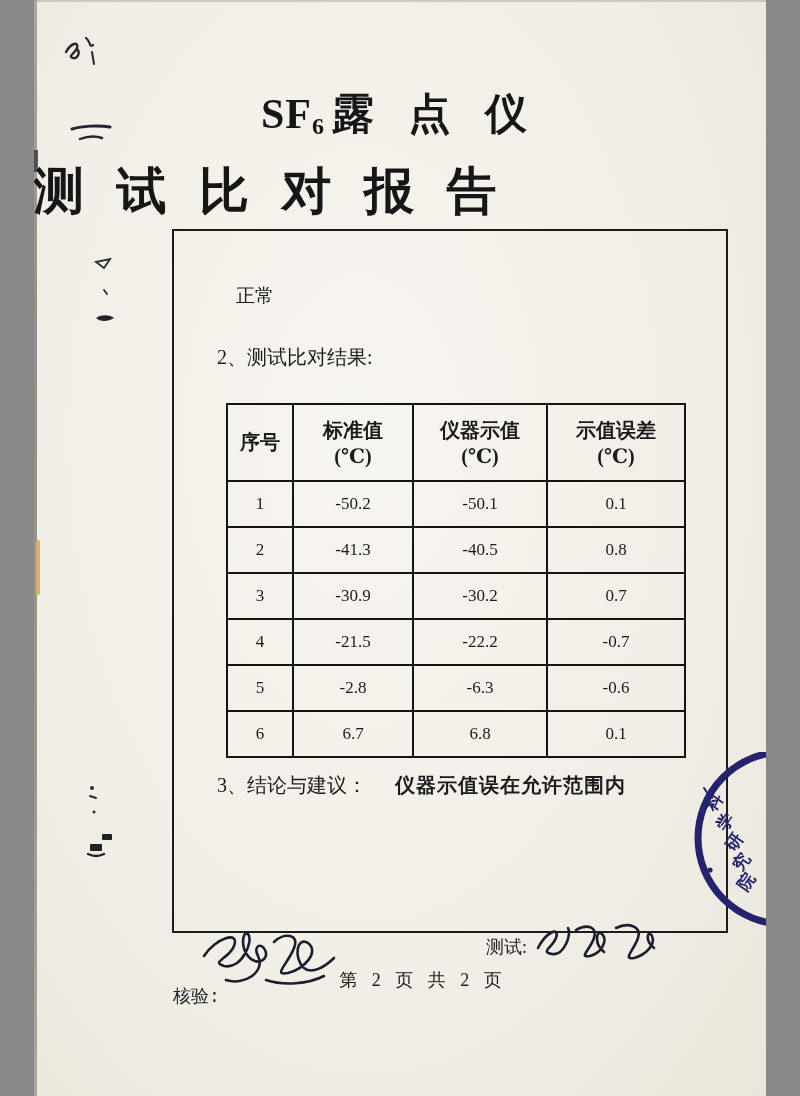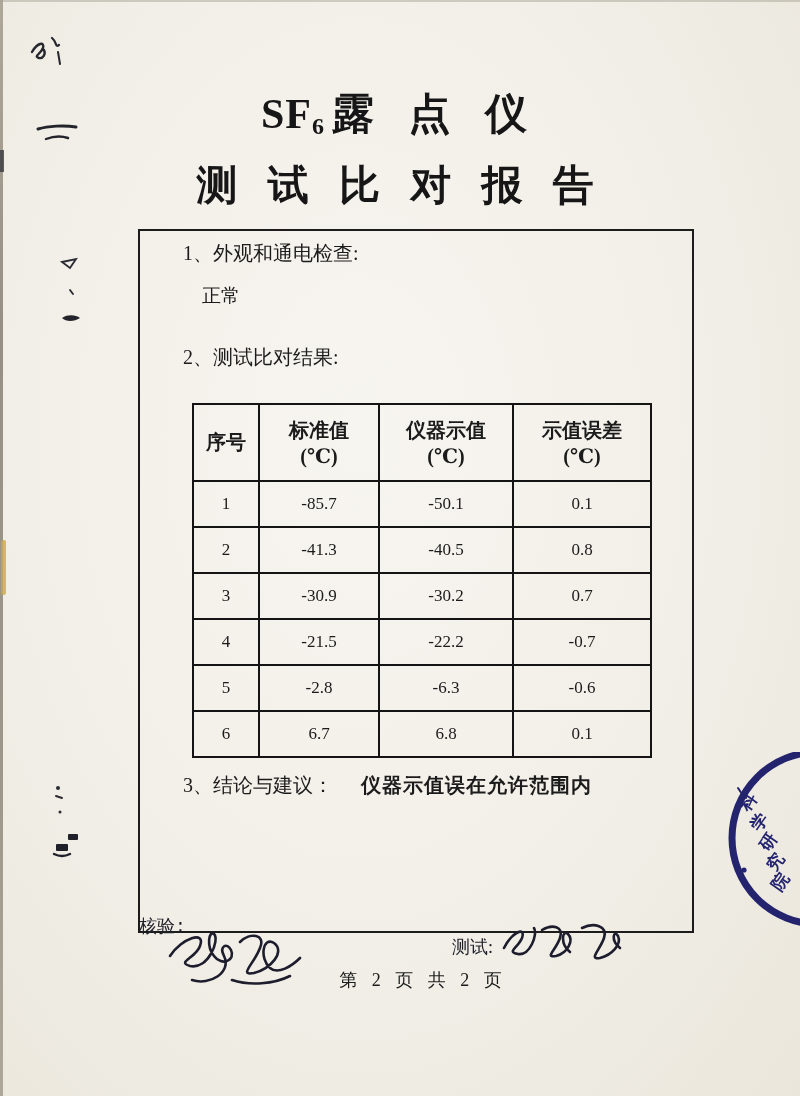--- a/index.html
+++ b/index.html
@@ -1,19 +1,19 @@
 <!DOCTYPE html>
 <html><head>
 <meta charset="utf-8">
 <style>
   * { margin: 0; padding: 0; box-sizing: border-box; }
   html, body { background: #888; }
   .page {
     position: relative;
-    width: 800px;
+    width: 732px;
     height: 1096px;
     margin: 0 auto;
     overflow: hidden;
     background: radial-gradient(ellipse at 45% 40%, #f7f5f0 0%, #f2efe8 55%, #eae6db 100%);
     font-family: "Liberation Serif", "DejaVu Serif", serif;
     color: #1b1b1b;
   }
   
   .edge-left {
     position: absolute; left: 0; top: 0; width: 3px; height: 100%;
@@ -39,21 +39,21 @@
   .title1 {
     position: absolute; left: 0; top: 86px; width: 100%;
     text-align: center; font-size: 42px; font-weight: 600;
     letter-spacing: 2px; color: #161616;
   }
   .title1 .sf { letter-spacing: 1px; }
   .title1 .sub { font-size: 24px; vertical-align: -6px; }
   .title1 .rest { letter-spacing: 12px; margin-left: 6px; }
   .title2 {
     position: absolute; left: 0; top: 158px; width: 100%;
-    text-align: center; font-size: 41px; font-weight: 600;
+    text-align: left; font-size: 50px; font-weight: 600;
     letter-spacing: 10px; color: #161616;
   }
 
   
   .content-box {
     position: absolute; left: 138px; top: 229px; width: 556px; height: 704px;
     border: 2px solid #1c1c1c;
     background: transparent;
   }
   .sec1-label { position: absolute; left: 183px; top: 240px; font-size: 20px; }
@@ -78,21 +78,21 @@
     height: 45px; font-size: 20px; font-weight: 600;
   }
   table.results td { height: 31px; font-size: 17px; }
   .col-idx { width: 66px; }
   .col-std { width: 120px; }
   .col-ind { width: 134px; }
   .col-err { width: 138px; }
 
   
   .sign-label { position: absolute; font-size: 18px; color: #20202a; }
-  .verify-label { left: 139px; top: 914px; font-family: Liberation Mono, monospace; }
+  .verify-label { left: 139px; top: 984px; font-family: Liberation Mono, monospace; }
   .test-label { left: 452px; top: 935px; }
   .sig { position: absolute; }
   .sig path { fill: none; stroke: #1d1d2e; stroke-width: 2.6; stroke-linecap: round; stroke-linejoin: round; }
 
   
   .footer {
     position: absolute; left: 0; top: 968px; width: 100%;
     text-align: center; text-indent: 46px;
     font-size: 18px; letter-spacing: 5px; color: #1b1b1b;
   }
@@ -145,21 +145,20 @@
     </svg>
   </div>
 
   <div class="title1">
     <span class="sf">SF</span><span class="sub">6</span><span class="rest">露 点 仪</span>
   </div>
   <div class="title2">测 试 比 对 报 告</div>
 
   <div class="content-box"></div>
 
-  <div class="sec1-label">1、外观和通电检查:</div>
   <div class="sec1-value">正常</div>
   <div class="sec2-label">2、测试比对结果:</div>
 
   <table class="results">
     <colgroup>
       <col class="col-idx">
         <col class="col-std">
         <col class="col-ind">
         <col class="col-err">
     </colgroup>
@@ -167,21 +166,21 @@
         <tr>
           <th>序号</th>
           <th>标准值(℃)</th>
           <th>仪器示值(℃)</th>
           <th>示值误差(℃)</th>
         </tr>
       </thead>
     <tbody>
         <tr>
           <td>1</td>
-          <td>-85.7</td>
+          <td>-50.2</td>
           <td>-50.1</td>
           <td>0.1</td>
         </tr>
         <tr>
           <td>2</td>
           <td>-41.3</td>
           <td>-40.5</td>
           <td>0.8</td>
         </tr>
         <tr>

